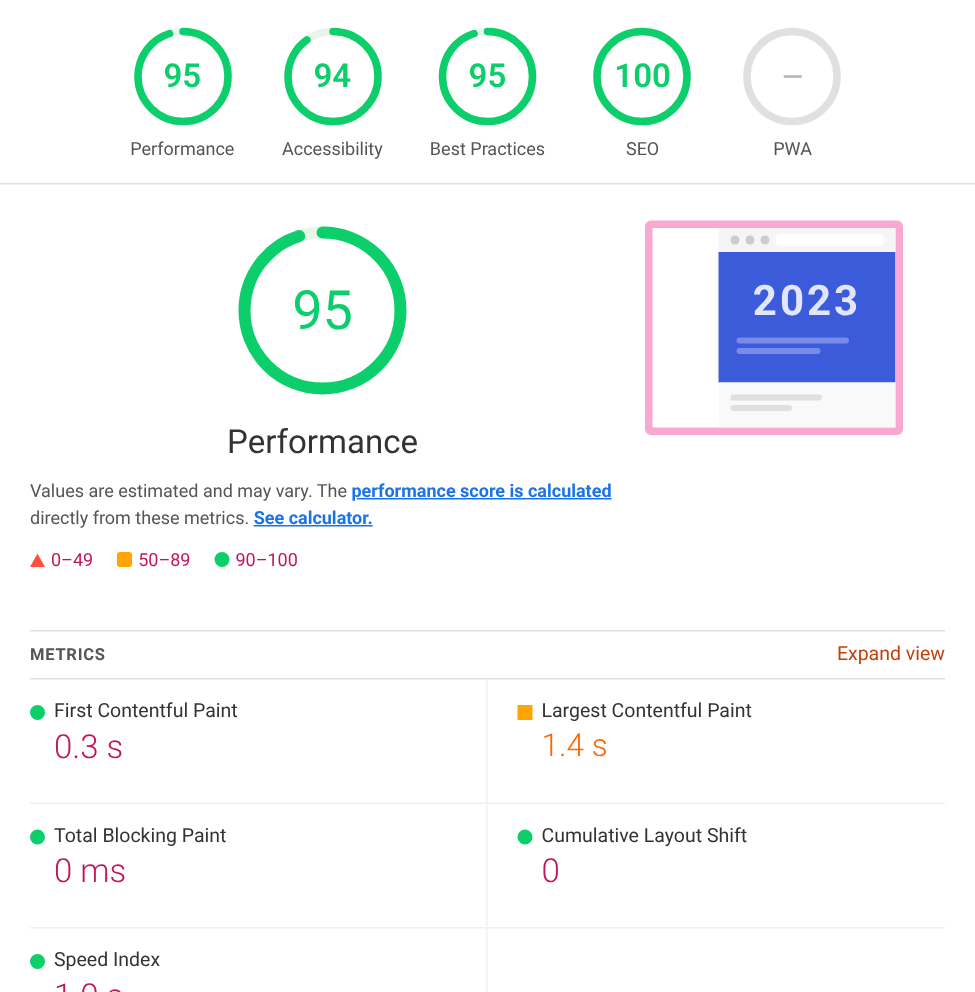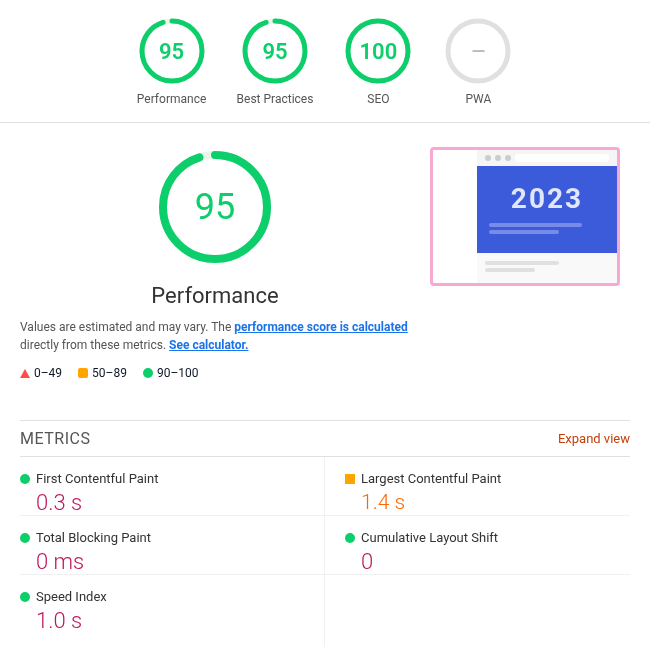--- a/index.html
+++ b/index.html
@@ -98,21 +98,21 @@
     .perf-desc a {
       color: #1a73e8;
       font-weight: bold;
     }
     .legend {
       display: flex;
       gap: 16px;
       align-items: center;
       margin-bottom: 16px;
       font-size: 12px;
-      color: #0f172a;
+      color: #be185d;
     }
     .legend-item {
       display: flex;
       align-items: center;
       gap: 4px;
     }
     .legend-dot {
       width: 10px;
       height: 10px;
       border-radius: 50%;
@@ -131,38 +131,38 @@
     }
     .metrics-header {
       display: flex;
       justify-content: space-between;
       align-items: center;
       padding: 8px 0;
       border-bottom: 1px solid #e0e0e0;
       margin-bottom: 0;
     }
     .metrics-title {
-      font-size: 16px;
-      font-weight: 400;
+      font-size: 11px;
+      font-weight: 700;
       letter-spacing: 0.5px;
       color: #555;
       text-transform: uppercase;
     }
     .expand-view {
       font-size: 13px;
       color: #c2410c;
       cursor: pointer;
     }
     .metrics-grid {
       display: grid;
       grid-template-columns: 1fr 1fr;
       gap: 0;
     }
     .metric-item {
-      padding: 14px 0 0;
+      padding: 14px 0 24px;
       border-bottom: 1px solid #f0f0f0;
     }
     .metric-item:nth-child(odd) {
       padding-right: 20px;
       border-right: 1px solid #f0f0f0;
     }
     .metric-item:nth-child(even) {
       padding-left: 20px;
     }
     .metric-label-row {
@@ -195,24 +195,24 @@
     }
     .metric-value-orange {
       font-size: 21px;
       font-weight: 300;
       color: #ff6600;
       margin-left: 16px;
     }
 
     
     .thumbnail {
-      border: 3px solid #f9a8d4;
+      border: 5px solid #f9a8d4;
       border-radius: 4px;
       overflow: hidden;
-      width: 190px;
+      width: 172px;
       padding-left: 44px;
     }
     .thumb-bar {
       background: #f5f5f5;
       padding: 4px 8px;
       display: flex;
       gap: 4px;
       align-items: center;
     }
     .thumb-dot {
@@ -281,20 +281,30 @@
     <div class="gauge-circle">
       <svg width="70" height="70" viewBox="0 0 70 70">
         <circle cx="35" cy="35" r="30" fill="none" stroke="#e8f5e9" stroke-width="5"></circle>
         <circle cx="35" cy="35" r="30" fill="none" stroke="#0cce6b" stroke-width="5" stroke-dasharray="188.5" stroke-dashoffset="9.4" stroke-linecap="round"></circle>
       </svg>
       <span class="score green-score">95</span>
     </div>
     <span class="tab-label">Performance</span>
   </div>
 
+  <div class="tab-item">
+    <div class="gauge-circle">
+      <svg width="70" height="70" viewBox="0 0 70 70">
+        <circle cx="35" cy="35" r="30" fill="none" stroke="#e8f5e9" stroke-width="5"></circle>
+        <circle cx="35" cy="35" r="30" fill="none" stroke="#0cce6b" stroke-width="5" stroke-dasharray="188.5" stroke-dashoffset="18.85" stroke-linecap="round"></circle>
+      </svg>
+      <span class="score green-score">94</span>
+    </div>
+    <span class="tab-label">Accessibility</span>
+  </div>
 
   <div class="tab-item">
     <div class="gauge-circle">
       <svg width="70" height="70" viewBox="0 0 70 70">
         <circle cx="35" cy="35" r="30" fill="none" stroke="#e8f5e9" stroke-width="5"></circle>
         <circle cx="35" cy="35" r="30" fill="none" stroke="#0cce6b" stroke-width="5" stroke-dasharray="188.5" stroke-dashoffset="9.4" stroke-linecap="round"></circle>
       </svg>
       <span class="score green-score">95</span>
     </div>
     <span class="tab-label">Best Practices</span>

